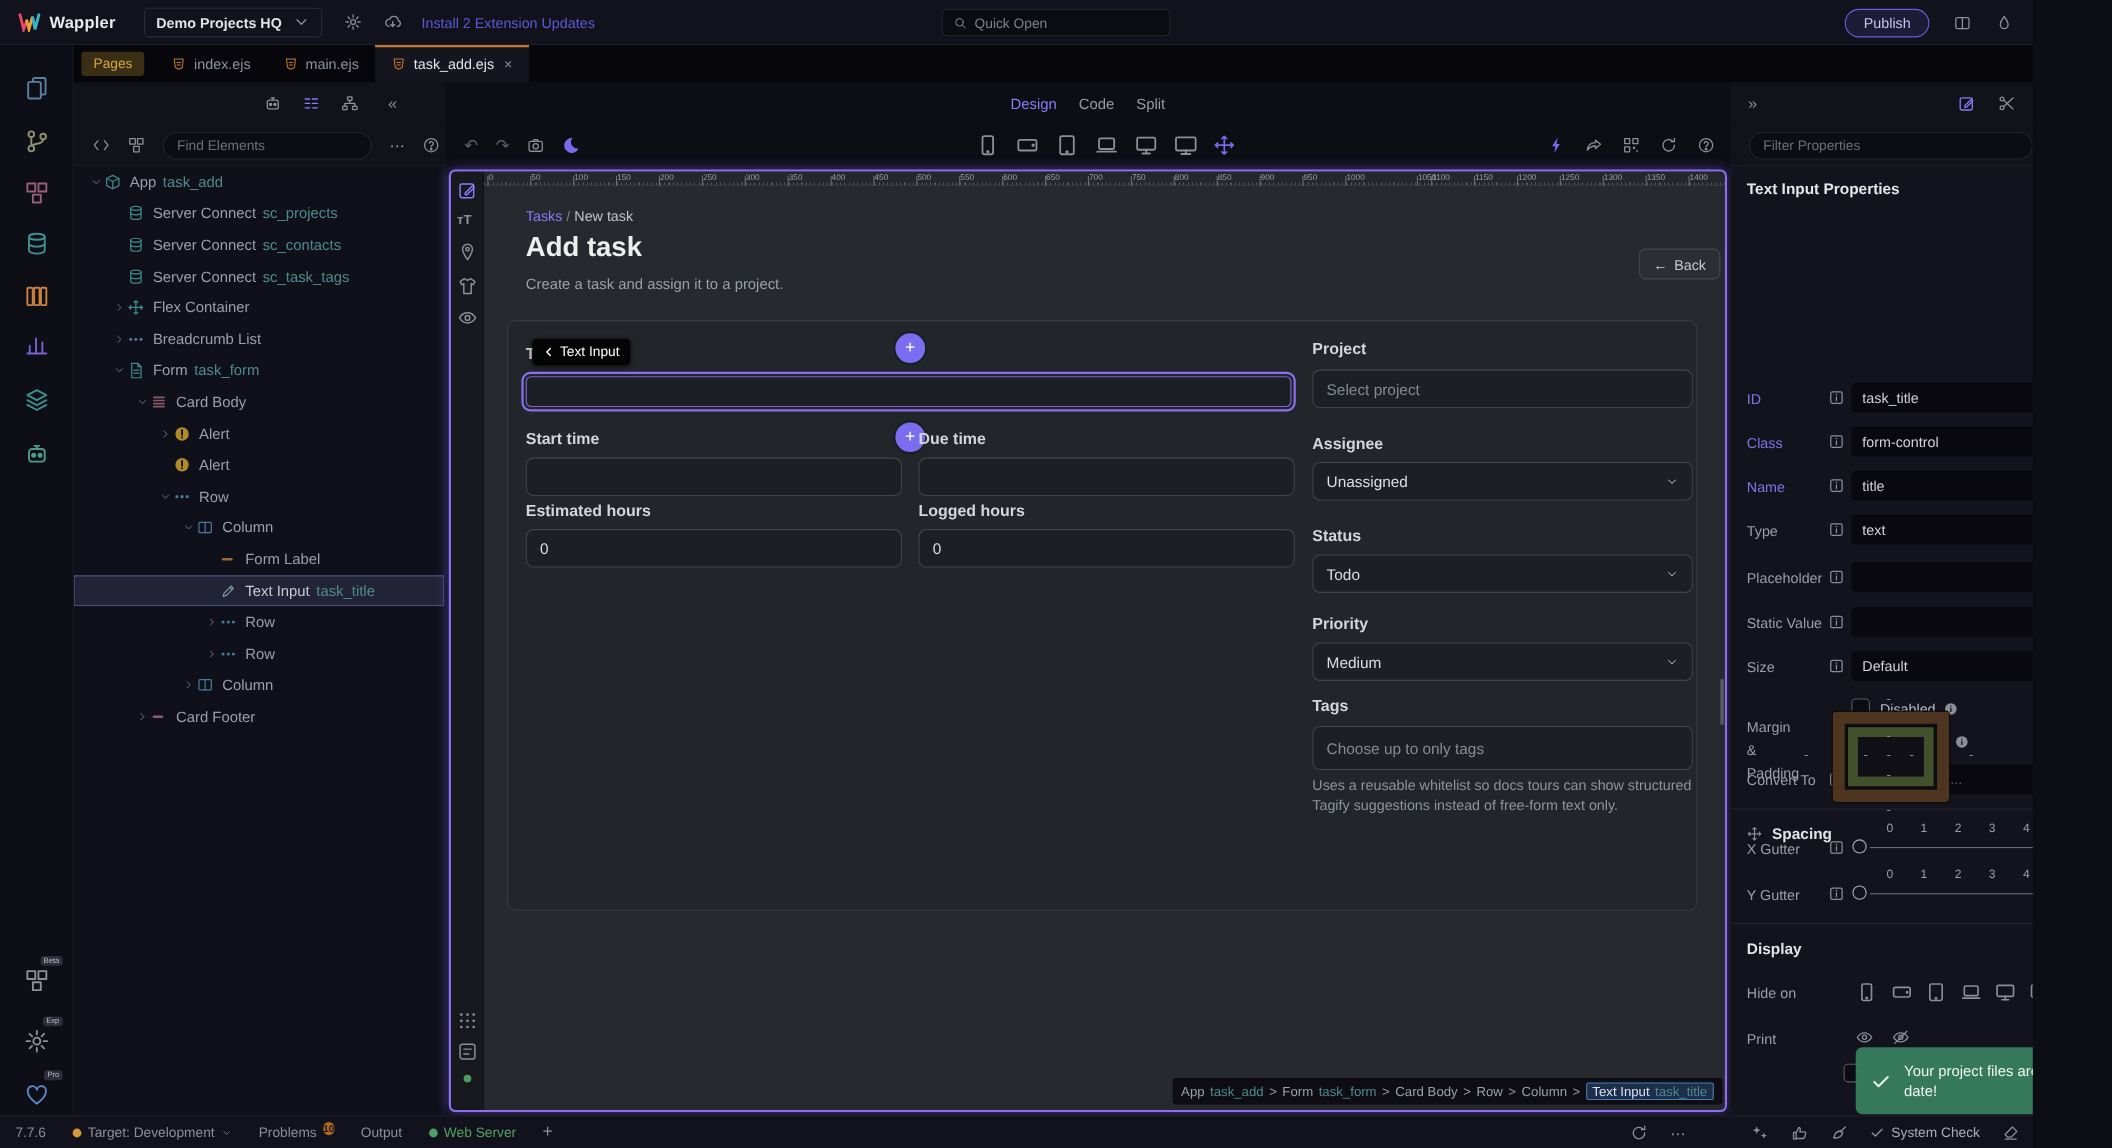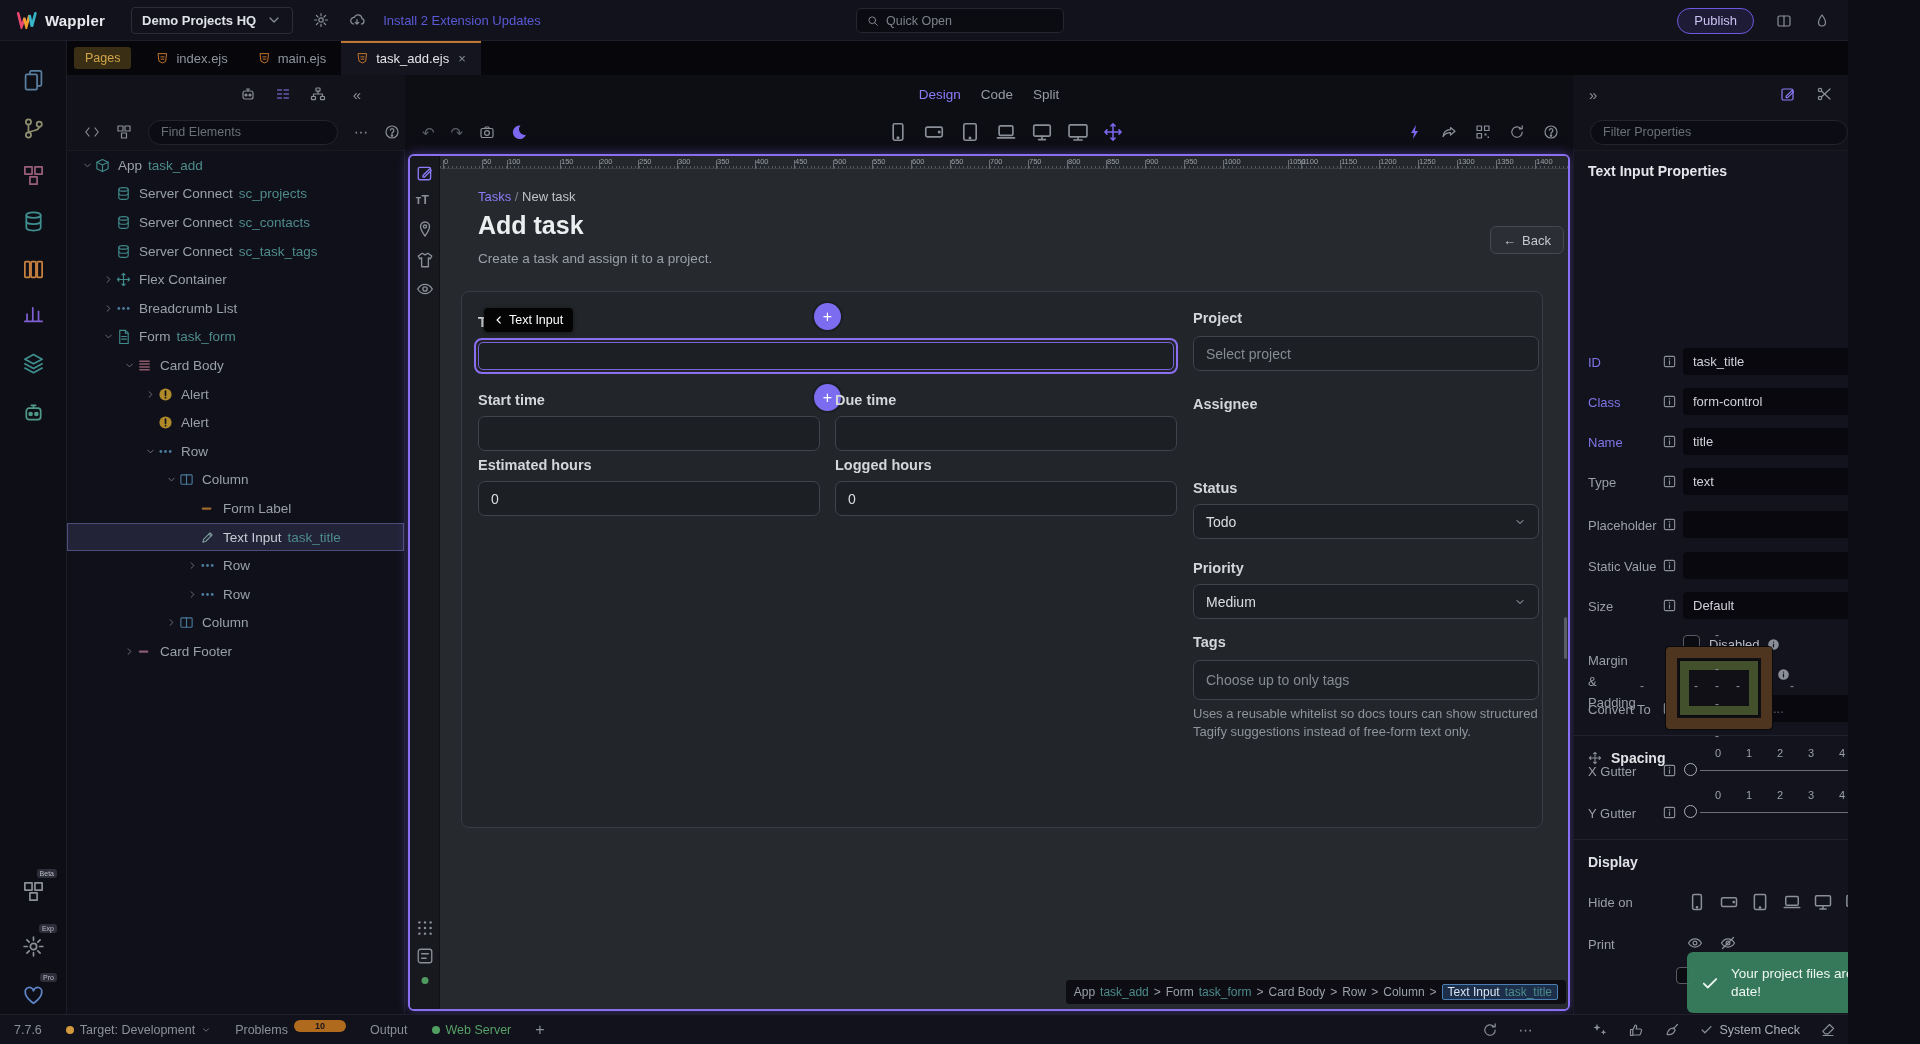--- a/index.html
+++ b/index.html
@@ -114,21 +114,21 @@
 
   
   #toast { position:absolute; left:1687px; top:952px; width:222px; height:61px; background:rgba(56,129,95,.93); border-radius:6px; display:flex; align-items:center; gap:12px; padding:0 14px; }
   #toast .msg { color:#f0f7f3; font-size:13.5px; line-height:1.3; }
 
   
   #statusbar { position:absolute; left:0; top:1014px; width:1920px; height:30px; background:#12121c; border-top:1px solid #20202c; display:flex; align-items:center; font-size:12.5px; color:#8a8f98; padding:0 14px; }
   .sb-item { display:flex; align-items:center; gap:6px; margin-right:24px; cursor:pointer; }
   .sb-dot { width:8px; height:8px; border-radius:50%; }
   #sb-right { position:absolute; right:12px; display:flex; align-items:center; gap:20px; }
-  #problems-badge { background:#b06a1e; color:#15151d; font-size:9px; font-weight:700; border-radius:7px; padding:1px 21px; position:relative; top:-4px; }
+  #problems-badge { background:#b06a1e; color:#15151d; font-size:9px; font-weight:700; border-radius:7px; padding:1px 0; position:relative; top:-4px; }
 </style>
 </head>
 <body>
 
 <div id="stage">
 
   <header id="topbar">
     <div id="logo">
       <svg class="wmark" viewBox="0 0 20 16">
         <path d="M2 2l3 12 2.6-7" stroke="#e8476f" stroke-width="2.4" fill="none" stroke-linecap="round"></path>
@@ -837,21 +837,21 @@
             <svg viewBox="0 0 16 16" fill="none" stroke="currentColor" stroke-width="1.2" stroke-linecap="round" stroke-linejoin="round">
               <rect x="2" y="2" width="12" height="12" rx="2"></rect>
               <path d="M5 6h6M5 10h4"></path>
             </svg>
           </span>
         <span class="cstrip-ic" style="top:821px;width:7px;height:7px;border-radius:50%;background:#4f9a5f"></span>
       </div>
       <div id="ruler">
           <span class="rlabel" style="left:4px">0</span>
           <span class="rlabel" style="left:43px">50</span>
-          <span class="rlabel" style="left:68px">100</span>
+          <span class="rlabel" style="left:82px">100</span>
           <span class="rlabel" style="left:121px">150</span>
           <span class="rlabel" style="left:160px">200</span>
           <span class="rlabel" style="left:199px">250</span>
           <span class="rlabel" style="left:238px">300</span>
           <span class="rlabel" style="left:277px">350</span>
           <span class="rlabel" style="left:316px">400</span>
           <span class="rlabel" style="left:355px">450</span>
           <span class="rlabel" style="left:394px">500</span>
           <span class="rlabel" style="left:433px">550</span>
           <span class="rlabel" style="left:472px">600</span>
@@ -914,20 +914,28 @@
           <div class="finput" style="left:373px;top:189px;width:342px">
               <span>0</span>
             </div>
 
           <span class="flabel" style="left:731px;top:18px">Project</span>
           <div class="finput" style="left:731px;top:44px;width:346px">
               <span class="ph">Select project</span>
             </div>
 
           <span class="flabel" style="left:731px;top:104px">Assignee</span>
+          <div class="finput fselect" style="left:731px;top:128px;width:346px">
+            <span>Unassigned</span>
+            <span class="ic" style="width:12px;height:12px;color:#c8ccd2">
+                <svg viewBox="0 0 16 16" fill="none" stroke="currentColor" stroke-width="1.2" stroke-linecap="round" stroke-linejoin="round">
+                  <path d="M4 6l4 4 4-4"></path>
+                </svg>
+              </span>
+          </div>
 
           <span class="flabel" style="left:731px;top:188px">Status</span>
           <div class="finput fselect" style="left:731px;top:212px;width:346px">
             <span>Todo</span>
             <span class="ic" style="width:12px;height:12px;color:#c8ccd2">
                 <svg viewBox="0 0 16 16" fill="none" stroke="currentColor" stroke-width="1.2" stroke-linecap="round" stroke-linejoin="round">
                   <path d="M4 6l4 4 4-4"></path>
                 </svg>
               </span>
           </div>

